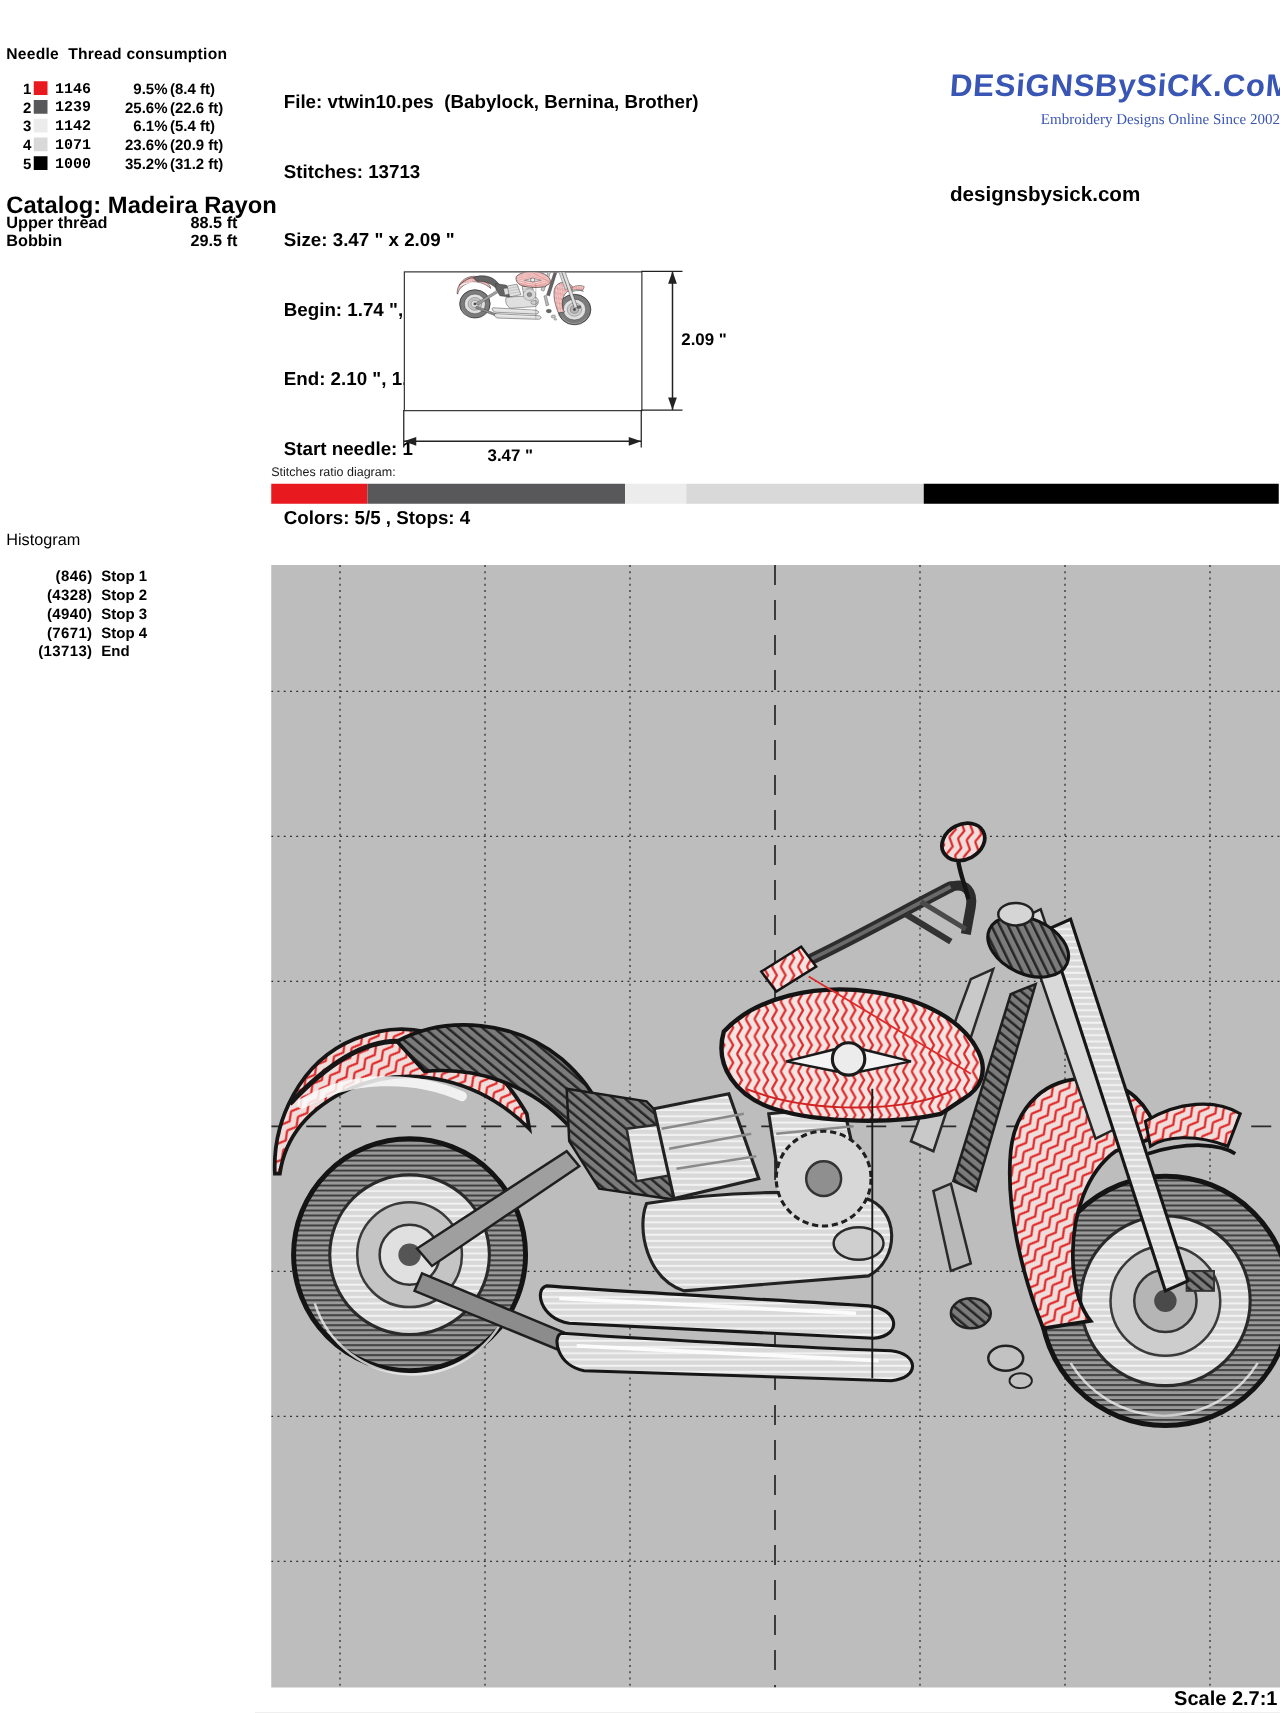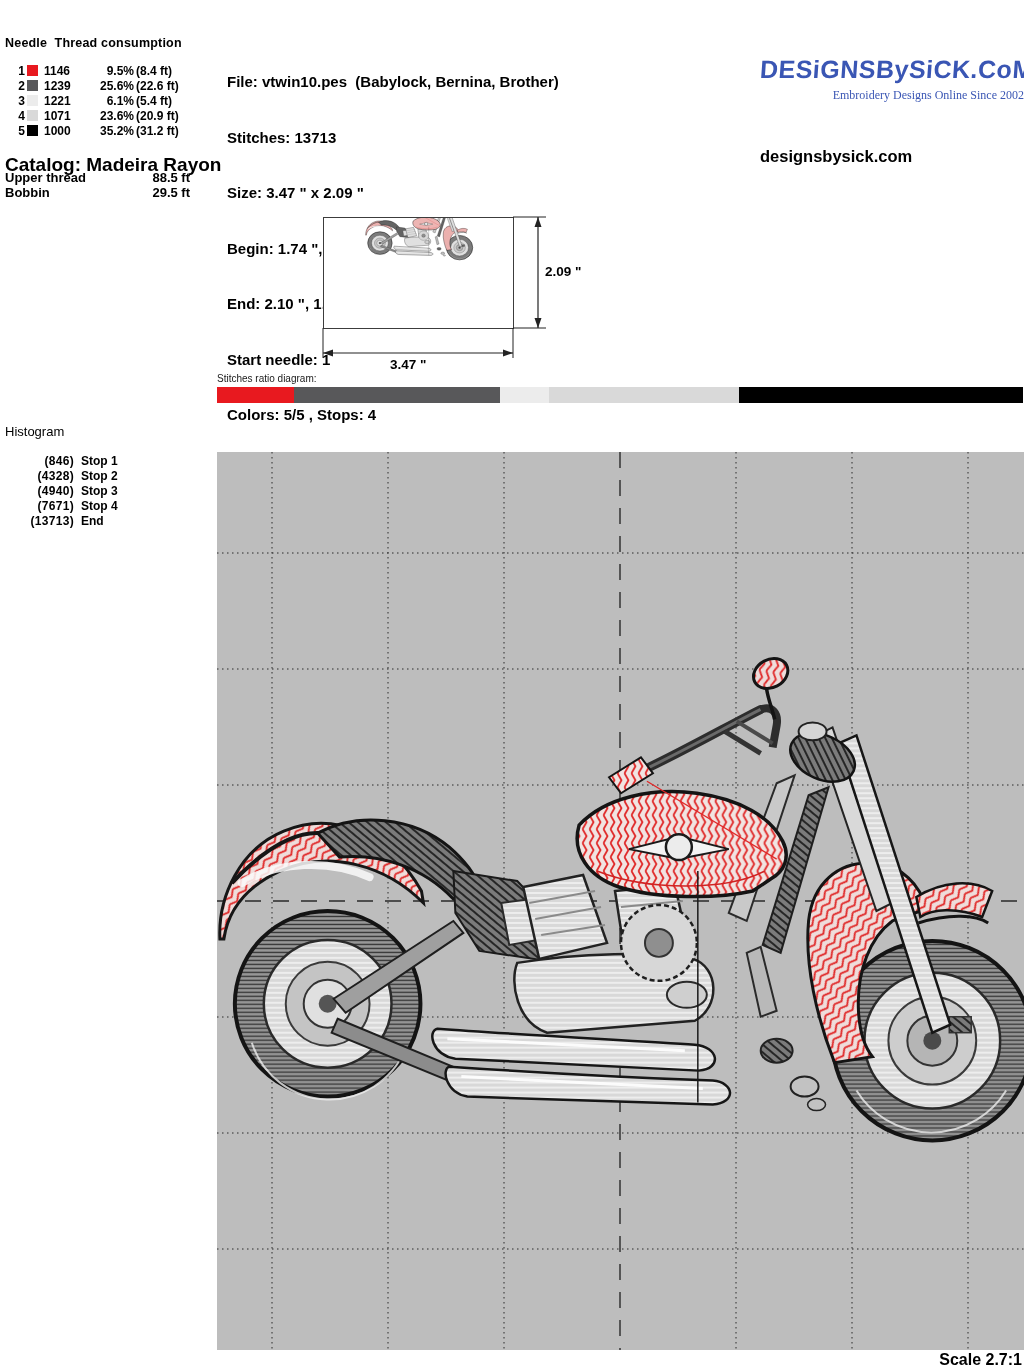--- a/index.html
+++ b/index.html
@@ -7,21 +7,21 @@
   body { width:1024px; height:1370px; position:relative; font-family:"Liberation Sans", sans-serif; color:#000; overflow:hidden; }
   .abs { position:absolute; }
 
   
   .legend-header { left:5px; top:36px; font-size:12.5px; font-weight:bold; letter-spacing:0.2px; }
   .legend-header span { display:inline-block; }
   .legend-rows { left:5px; top:63px; }
   .legend-row { display:flex; align-items:center; height:15px; font-size:12px; font-weight:bold; }
   .legend-row .num { width:20px; text-align:right; }
   .legend-row .chip { width:11px; height:11px; margin-left:2px; flex:0 0 auto; }
-  .legend-row .code { width:44px; margin-left:6px; }
+  .legend-row .code { width:44px; margin-left:6px;font-family:Liberation Mono, monospace; }
   .legend-row .pct { width:46px; text-align:right; }
   .legend-row .len { margin-left:2px; }
   .catalog-line { left:5px; top:154px; font-size:19px; font-weight:bold; }
   .thread-line { left:5px; width:185px; font-size:13px; font-weight:bold; display:flex; justify-content:space-between; }
   .thread-line.upper { top:170px;text-align:right; }
   .thread-line.bobbin { top:185px; }
 
   
   .fileinfo { left:227px; top:36px; font-size:15px; font-weight:bold; line-height:18.5px; white-space:pre; }
 
@@ -200,21 +200,21 @@
   <div class="legend-row">
     <span class="num">2</span>
     <span class="chip" style="background: rgb(88, 88, 90);"></span>
     <span class="code">1239</span>
     <span class="pct">25.6%</span>
     <span class="len">(22.6 ft)</span>
   </div>
   <div class="legend-row">
     <span class="num">3</span>
     <span class="chip" style="background: rgb(236, 236, 236);"></span>
-    <span class="code">1221</span>
+    <span class="code">1142</span>
     <span class="pct">6.1%</span>
     <span class="len">(5.4 ft)</span>
   </div>
   <div class="legend-row">
     <span class="num">4</span>
     <span class="chip" style="background: rgb(217, 217, 217);"></span>
     <span class="code">1071</span>
     <span class="pct">23.6%</span>
     <span class="len">(20.9 ft)</span>
   </div>

